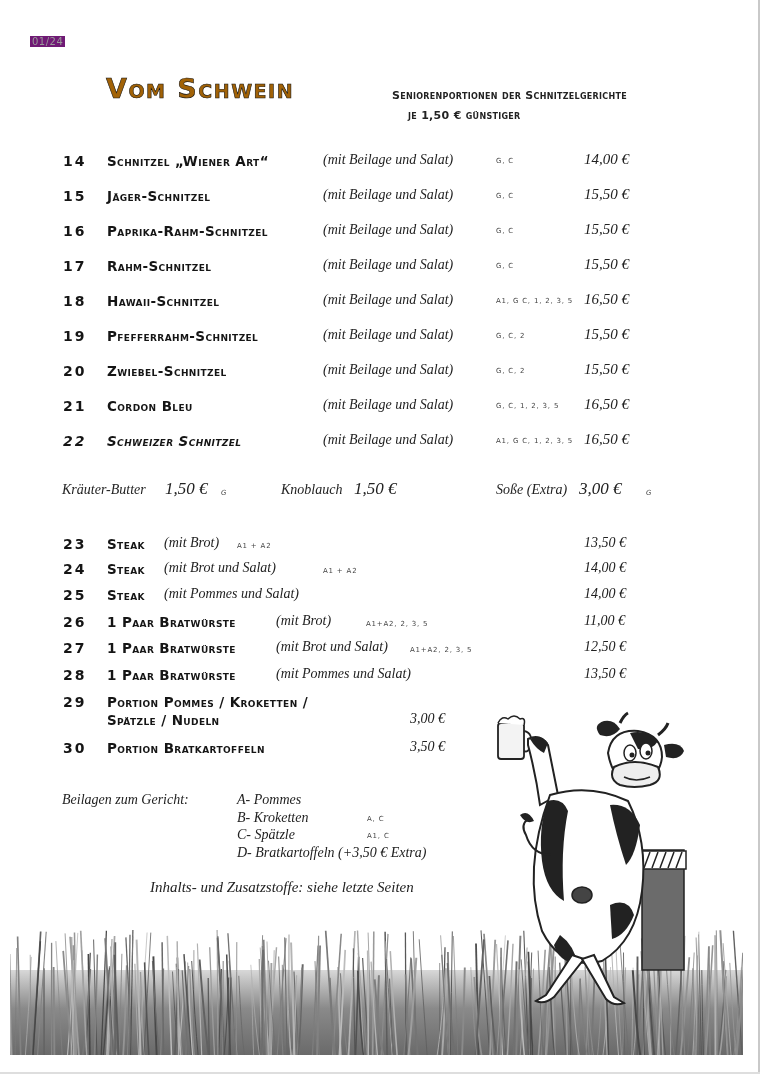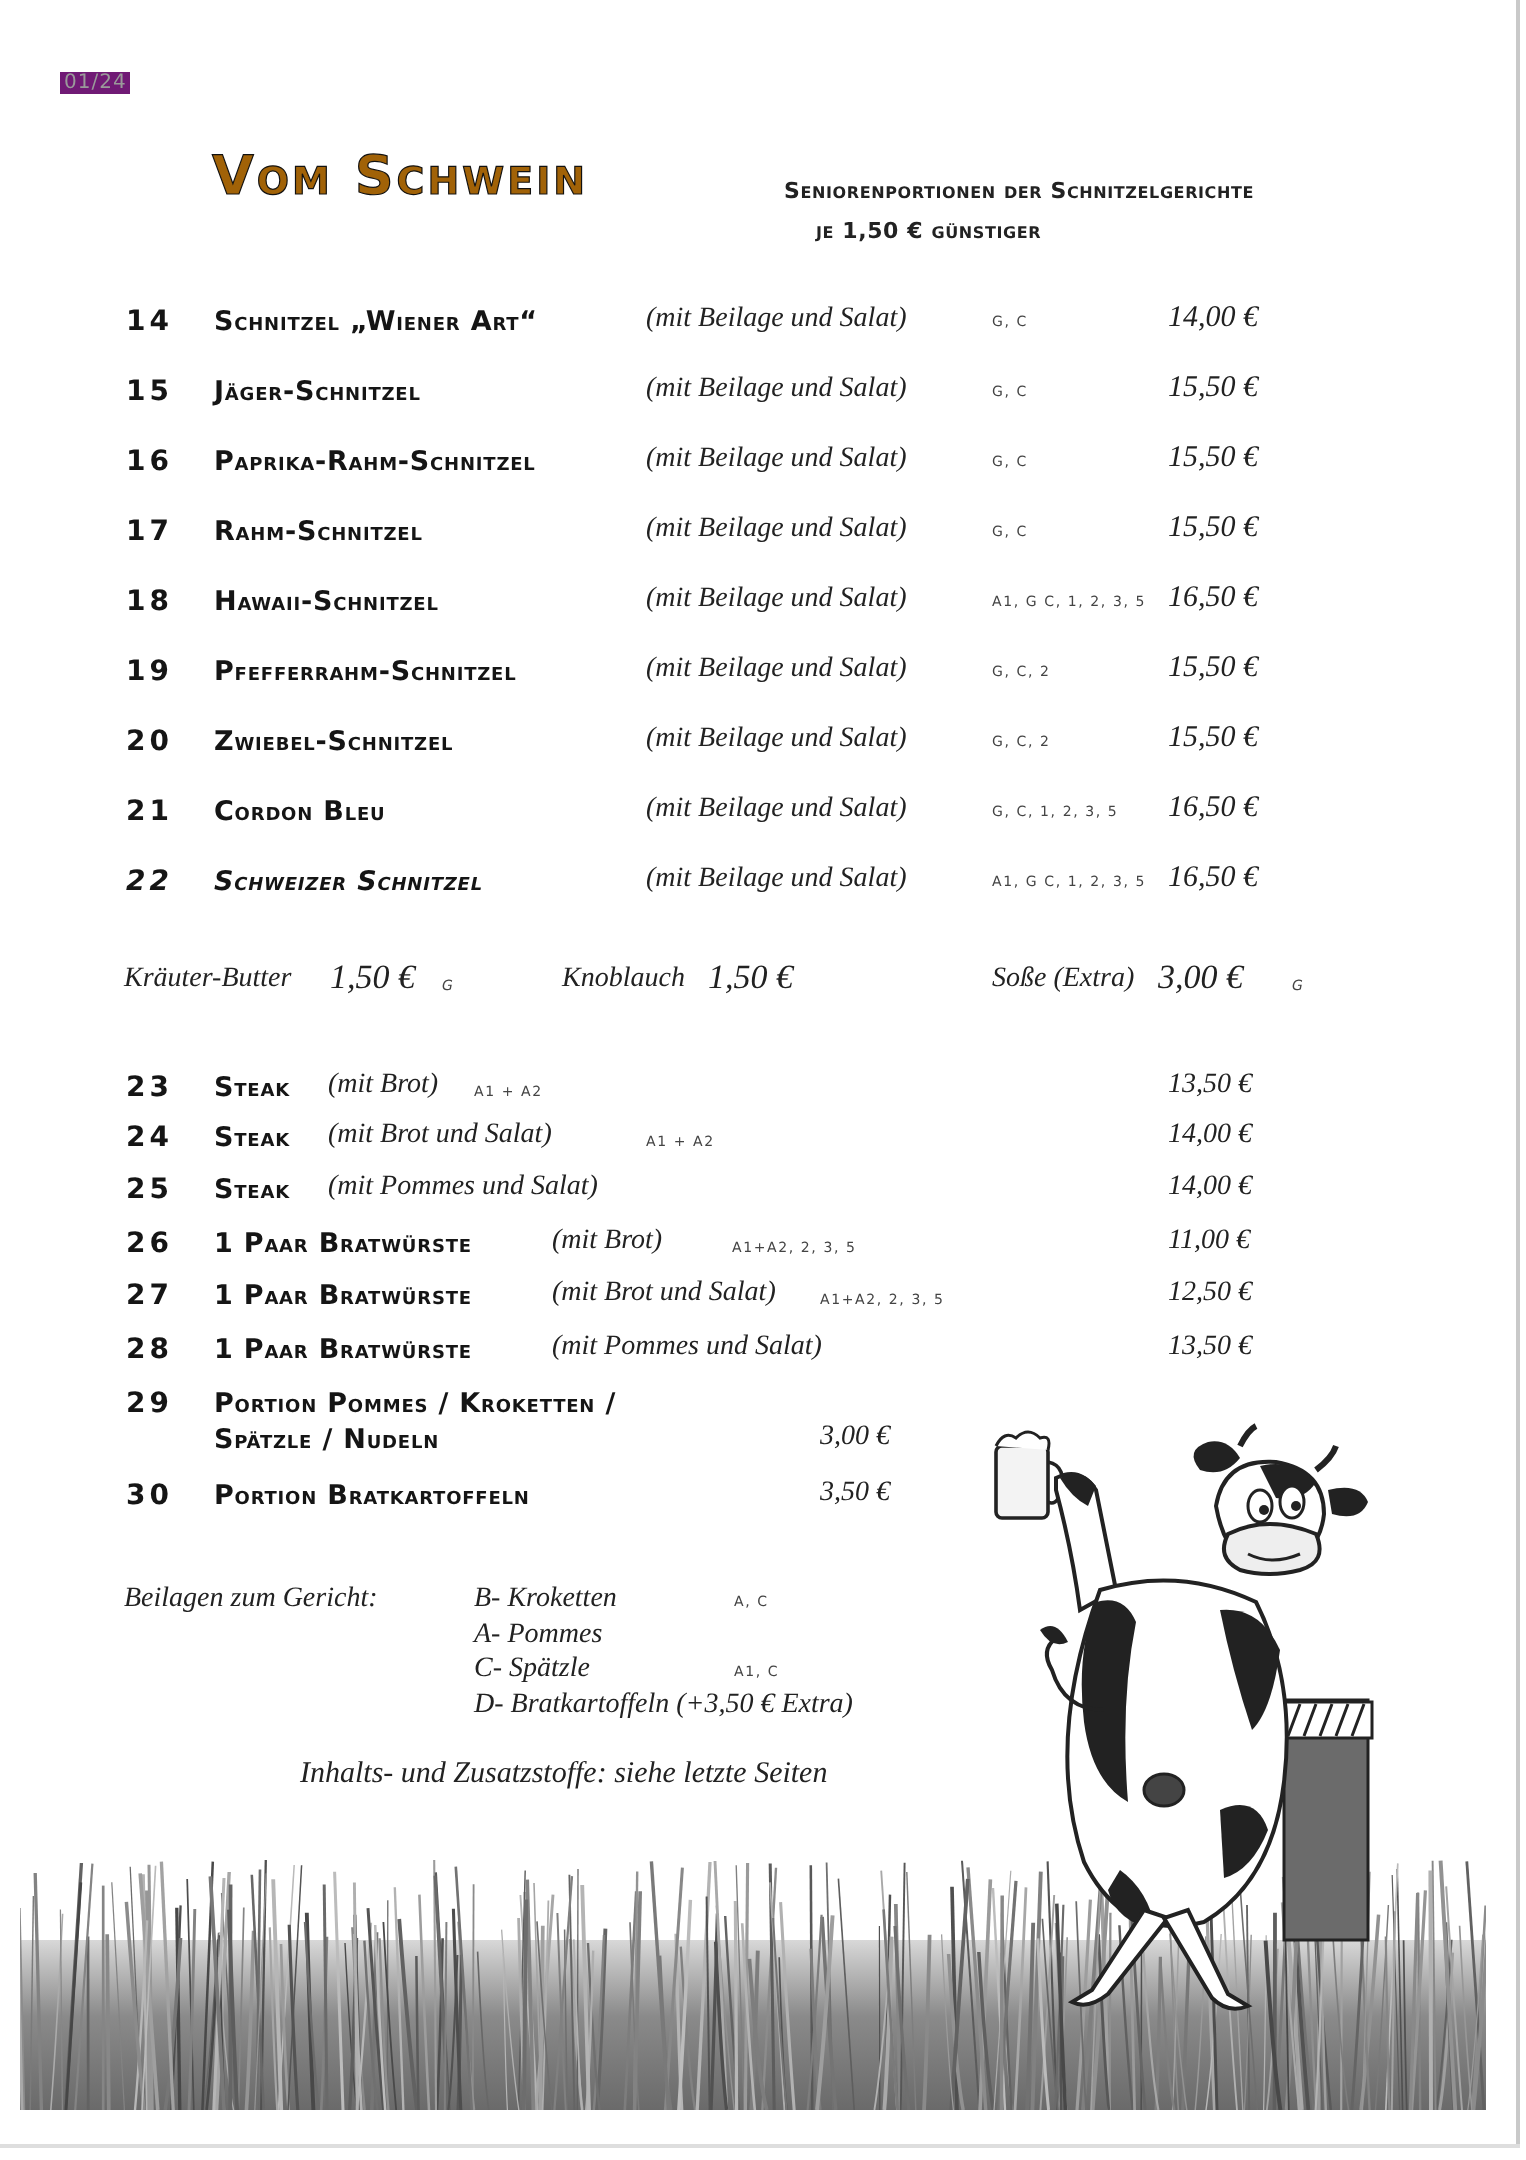--- a/index.html
+++ b/index.html
@@ -184,25 +184,25 @@
     <div class="row2" style="top:739px">
       <span class="num r2-num">30</span>
       <span class="sc r2-name">Portion Bratkartoffeln</span>
       <span class="it" style="left:410px;top:0px;font-size:14px">3,50 €</span>
     </div>
   </div>
 
   <div class="it beilagen-label">Beilagen zum Gericht:</div>
   <div class="beilagen-list">
     <div class="bl-item it">
+      <span>A- Pommes</span>
+    </div>
+    <div class="bl-item it">
       <span>B- Kroketten</span>
       <span class="alg bl-alg" style="font-style:normal">A, C</span>
-    </div>
-    <div class="bl-item it">
-      <span>A- Pommes</span>
     </div>
     <div class="bl-item it">
       <span>C- Spätzle</span>
       <span class="alg bl-alg" style="font-style:normal">A1, C</span>
     </div>
     <div class="bl-item it">
       <span>D- Bratkartoffeln  (+3,50 € Extra)</span>
     </div>
   </div>
   <div class="it footnote">Inhalts- und Zusatzstoffe:  siehe letzte Seiten</div>

